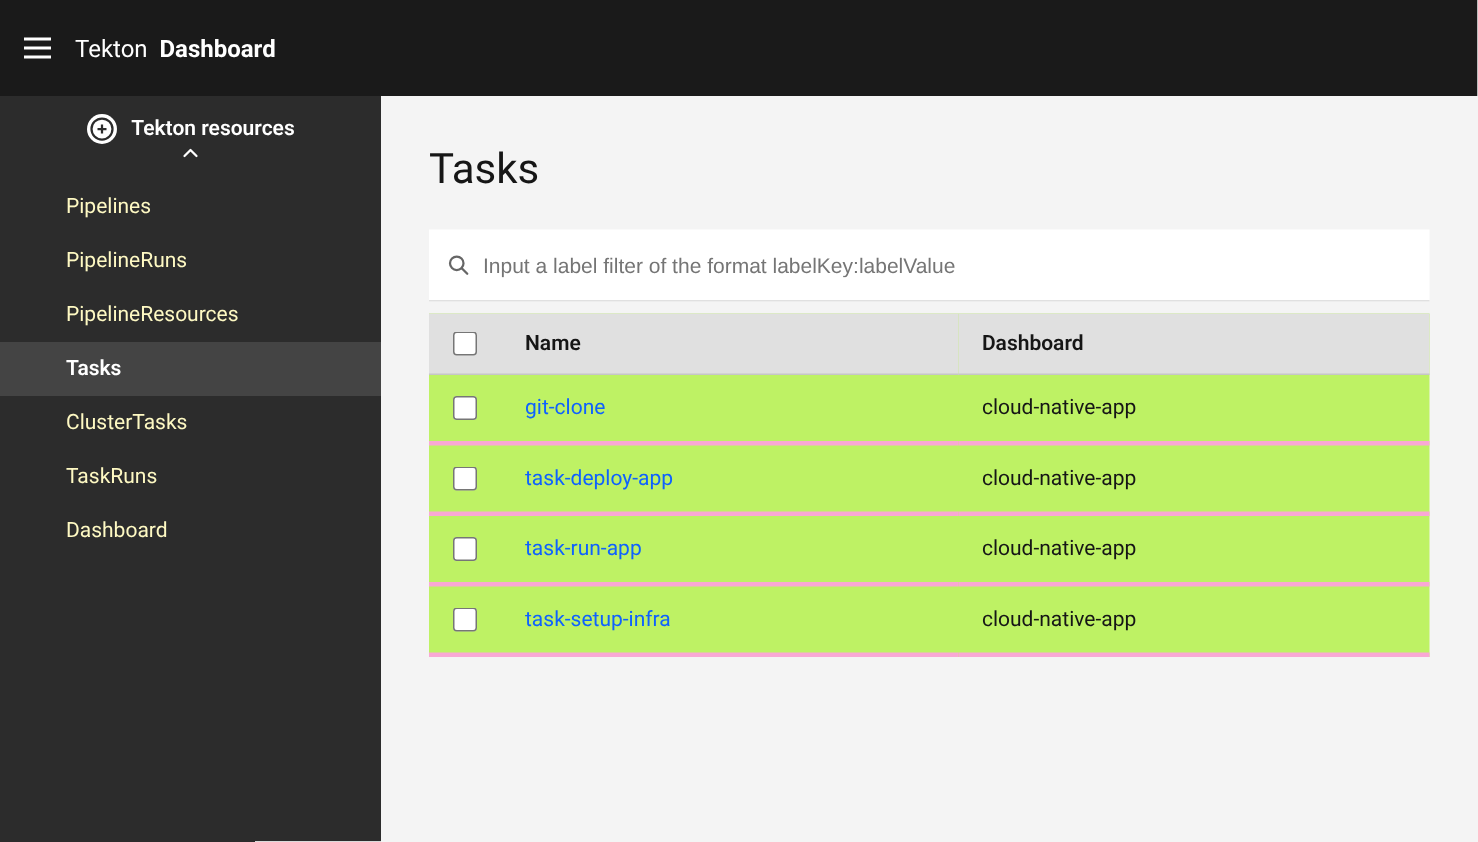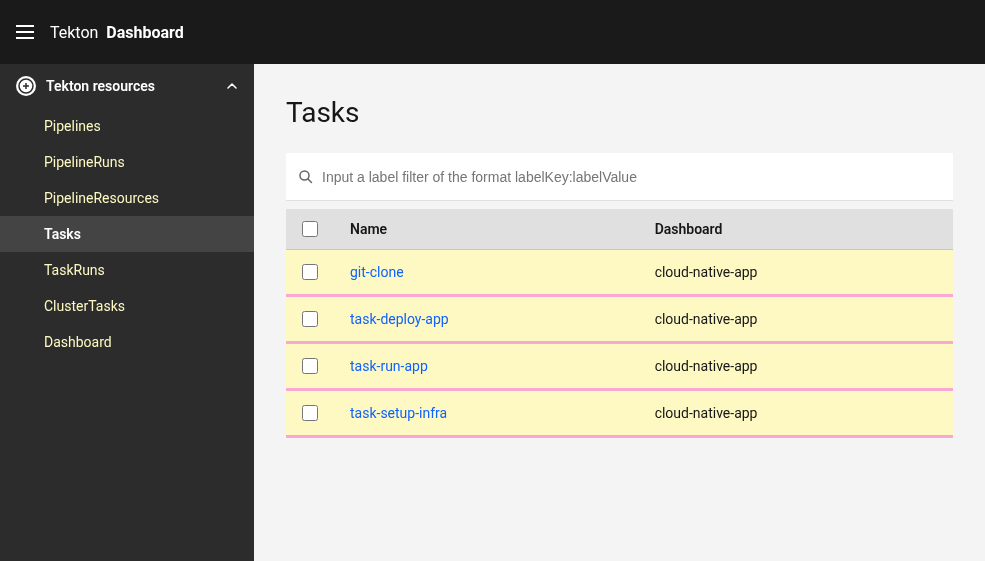--- a/index.html
+++ b/index.html
@@ -52,20 +52,21 @@
       flex-shrink: 0;
       overflow-y: auto;
     }
 
     .sidebar-section-header {
       display: flex;
       align-items: center;
       justify-content: space-between;
       padding: 12px 16px;
       cursor: pointer;
+      flex-direction: column;
     }
     .sidebar-section-header .section-left {
       display: flex;
       align-items: center;
       gap: 10px;
     }
     .sidebar-section-header .section-title {
       font-size: 14px;
       font-weight: 600;
       color: #fff;
@@ -140,21 +141,21 @@
       font-size: 14px;
       color: #999;
       flex: 1;
       background: transparent;
     }
 
     
     .data-table {
       width: 100%;
       border-collapse: collapse;
-      background: #fef9c3;
+      background: #bef264;
     }
     .data-table thead tr {
       background: #e0e0e0;
     }
     .data-table thead th {
       padding: 12px 16px;
       text-align: left;
       font-size: 14px;
       font-weight: 600;
       color: #161616;
@@ -232,22 +233,22 @@
       </div>
       <svg class="chevron-icon" viewBox="0 0 12 12" fill="none">
         <path d="M2 8l4-4 4 4" stroke="#fff" stroke-width="1.5" stroke-linecap="round" stroke-linejoin="round"></path>
       </svg>
     </div>
 
     <a class="sidebar-item">Pipelines</a>
     <a class="sidebar-item">PipelineRuns</a>
     <a class="sidebar-item">PipelineResources</a>
     <a class="sidebar-item active">Tasks</a>
+    <a class="sidebar-item">ClusterTasks</a>
     <a class="sidebar-item">TaskRuns</a>
-    <a class="sidebar-item">ClusterTasks</a>
     <a class="sidebar-item">Dashboard</a>
   </nav>
 
   <main class="main-content">
     <h1 class="page-title">Tasks</h1>
 
     <div class="filter-bar">
       <div class="search-icon-wrap">
         <svg width="16" height="16" viewBox="0 0 16 16" fill="none">
           <circle cx="6.5" cy="6.5" r="4.5" stroke="#666" stroke-width="1.5"></circle>

